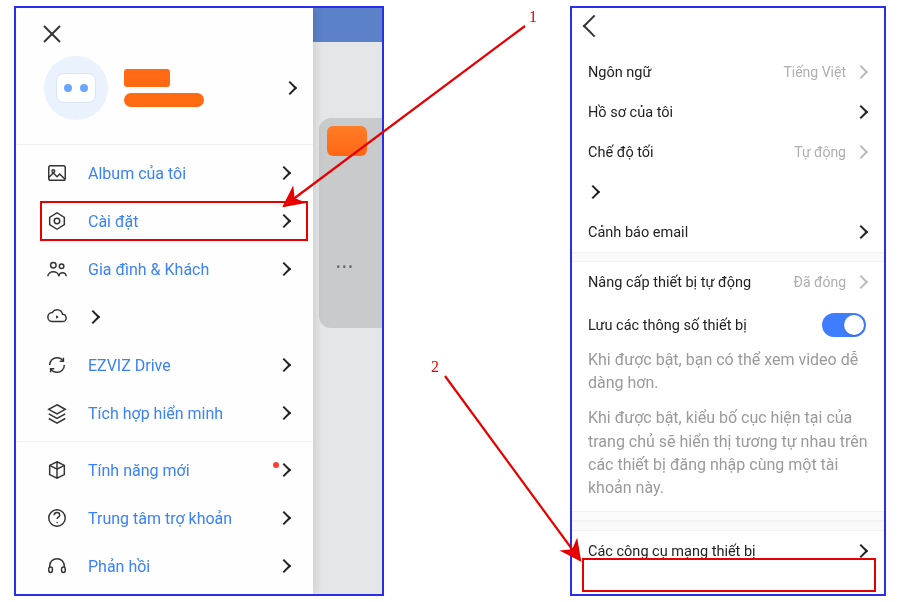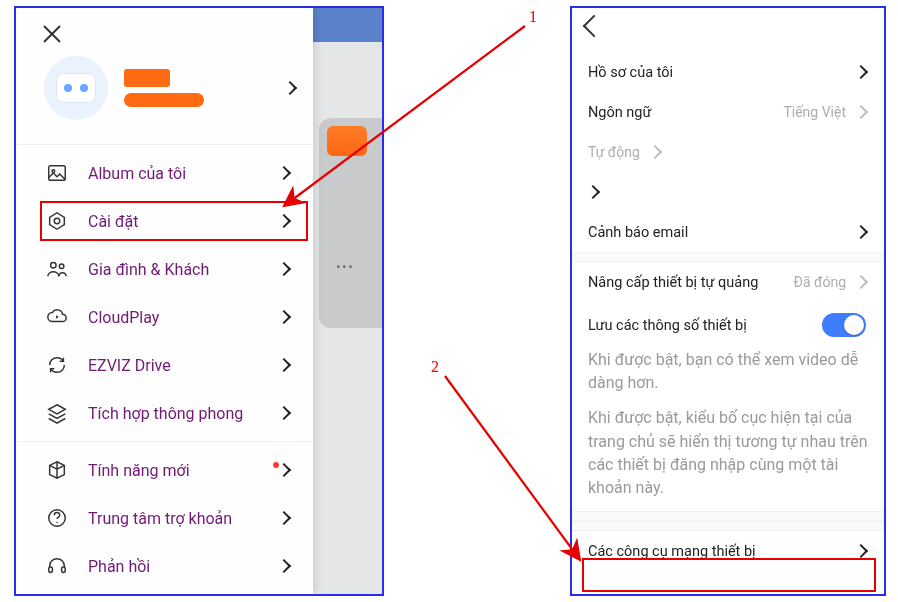--- a/index.html
+++ b/index.html
@@ -130,21 +130,21 @@
   .menu-section {
     border-top:1px solid #f0f0f0;
     padding:4px 0;
   }
   .menu-item {
     display:flex;
     align-items:center;
     padding:11px 24px 11px 28px;
     cursor:pointer;
     font-size:16px;
-    color:#701a75;
+    color:#3b82f6;
   }
   .menu-item .icon {
     width:26px; height:26px;
     margin-right:18px;
     display:flex;align-items:center;justify-content:center;
     flex-shrink:0;
   }
   .menu-item .icon svg { width:22px;height:22px;stroke:#333;fill:none;stroke-width:1.6; }
   .menu-item .label { flex:1; }
   .menu-item .dot {
@@ -281,21 +281,20 @@
           <span class="label">Gia đình &amp; Khách</span>
           <div class="chev"></div>
         </div>
         <div class="menu-item">
           <span class="icon">
               <svg viewBox="0 0 24 24">
                 <path d="M7 17a5 5 0 010-10 6 6 0 0111 2 4 4 0 010 8H7z"></path>
                 <path d="M11 10l3 2-3 2z" fill="#333" stroke="none"></path>
               </svg>
             </span>
-          <span class="label">CloudPlay</span>
           <div class="chev"></div>
         </div>
         <div class="menu-item">
           <span class="icon">
               <svg viewBox="0 0 24 24">
                 <path d="M4 12a8 8 0 018-8 8 8 0 017 4"></path>
                 <path d="M20 12a8 8 0 01-8 8 8 8 0 01-7-4"></path>
                 <path d="M19 4v4h-4M5 20v-4h4"></path>
               </svg>
             </span>
@@ -303,21 +302,21 @@
           <div class="chev"></div>
         </div>
         <div class="menu-item">
           <span class="icon">
               <svg viewBox="0 0 24 24">
                 <path d="M12 3l9 5-9 5-9-5 9-5z"></path>
                 <path d="M3 13l9 5 9-5"></path>
                 <path d="M3 18l9 5 9-5"></path>
               </svg>
             </span>
-          <span class="label">Tích hợp thông phong</span>
+          <span class="label">Tích hợp hiển minh</span>
           <div class="chev"></div>
         </div>
       </div>
 
       <div class="menu-section">
         <div class="menu-item">
           <span class="icon">
               <svg viewBox="0 0 24 24">
                 <path d="M12 3l8 4v10l-8 4-8-4V7l8-4z"></path>
                 <path d="M12 3v18M4 7l8 4 8-4"></path>
@@ -363,44 +362,45 @@
       <div class="left-strip-card"></div>
       <div class="left-strip-dots">•••</div>
     </div>
   </div>
 
   <div class="panel panel-right">
     <div class="rh-back"></div>
     <div class="r-content">
 
       <div class="r-row">
-        <span class="label">Hồ sơ của tôi</span>
-        <div class="chev"></div>
-      </div>
-      <div class="r-row">
         <span class="label">Ngôn ngữ</span>
         <span class="value">Tiếng Việt</span>
         <div class="chev light"></div>
       </div>
       <div class="r-row">
+        <span class="label">Hồ sơ của tôi</span>
+        <div class="chev"></div>
+      </div>
+      <div class="r-row">
+        <span class="label">Chế độ tối</span>
         <span class="value">Tự động</span>
         <div class="chev light"></div>
       </div>
       <div class="r-row">
         <div class="chev"></div>
       </div>
       <div class="r-row">
         <span class="label">Cảnh báo email</span>
         <div class="chev"></div>
       </div>
 
       <div class="r-sep"></div>
 
       <div class="r-row">
-        <span class="label">Nâng cấp thiết bị tự quảng</span>
+        <span class="label">Nâng cấp thiết bị tự động</span>
         <span class="value">Đã đóng</span>
         <div class="chev light"></div>
       </div>
       <div class="r-row">
         <span class="label">Lưu các thông số thiết bị</span>
         <div class="toggle on"></div>
       </div>
       <div class="r-desc">Khi được bật, bạn có thể xem video dễ dàng hơn.</div>
 
       <div class="r-desc">Khi được bật, kiểu bố cục hiện tại của trang chủ sẽ hiển thị tương tự nhau trên các thiết bị đăng nhập cùng một tài khoản này.</div>

